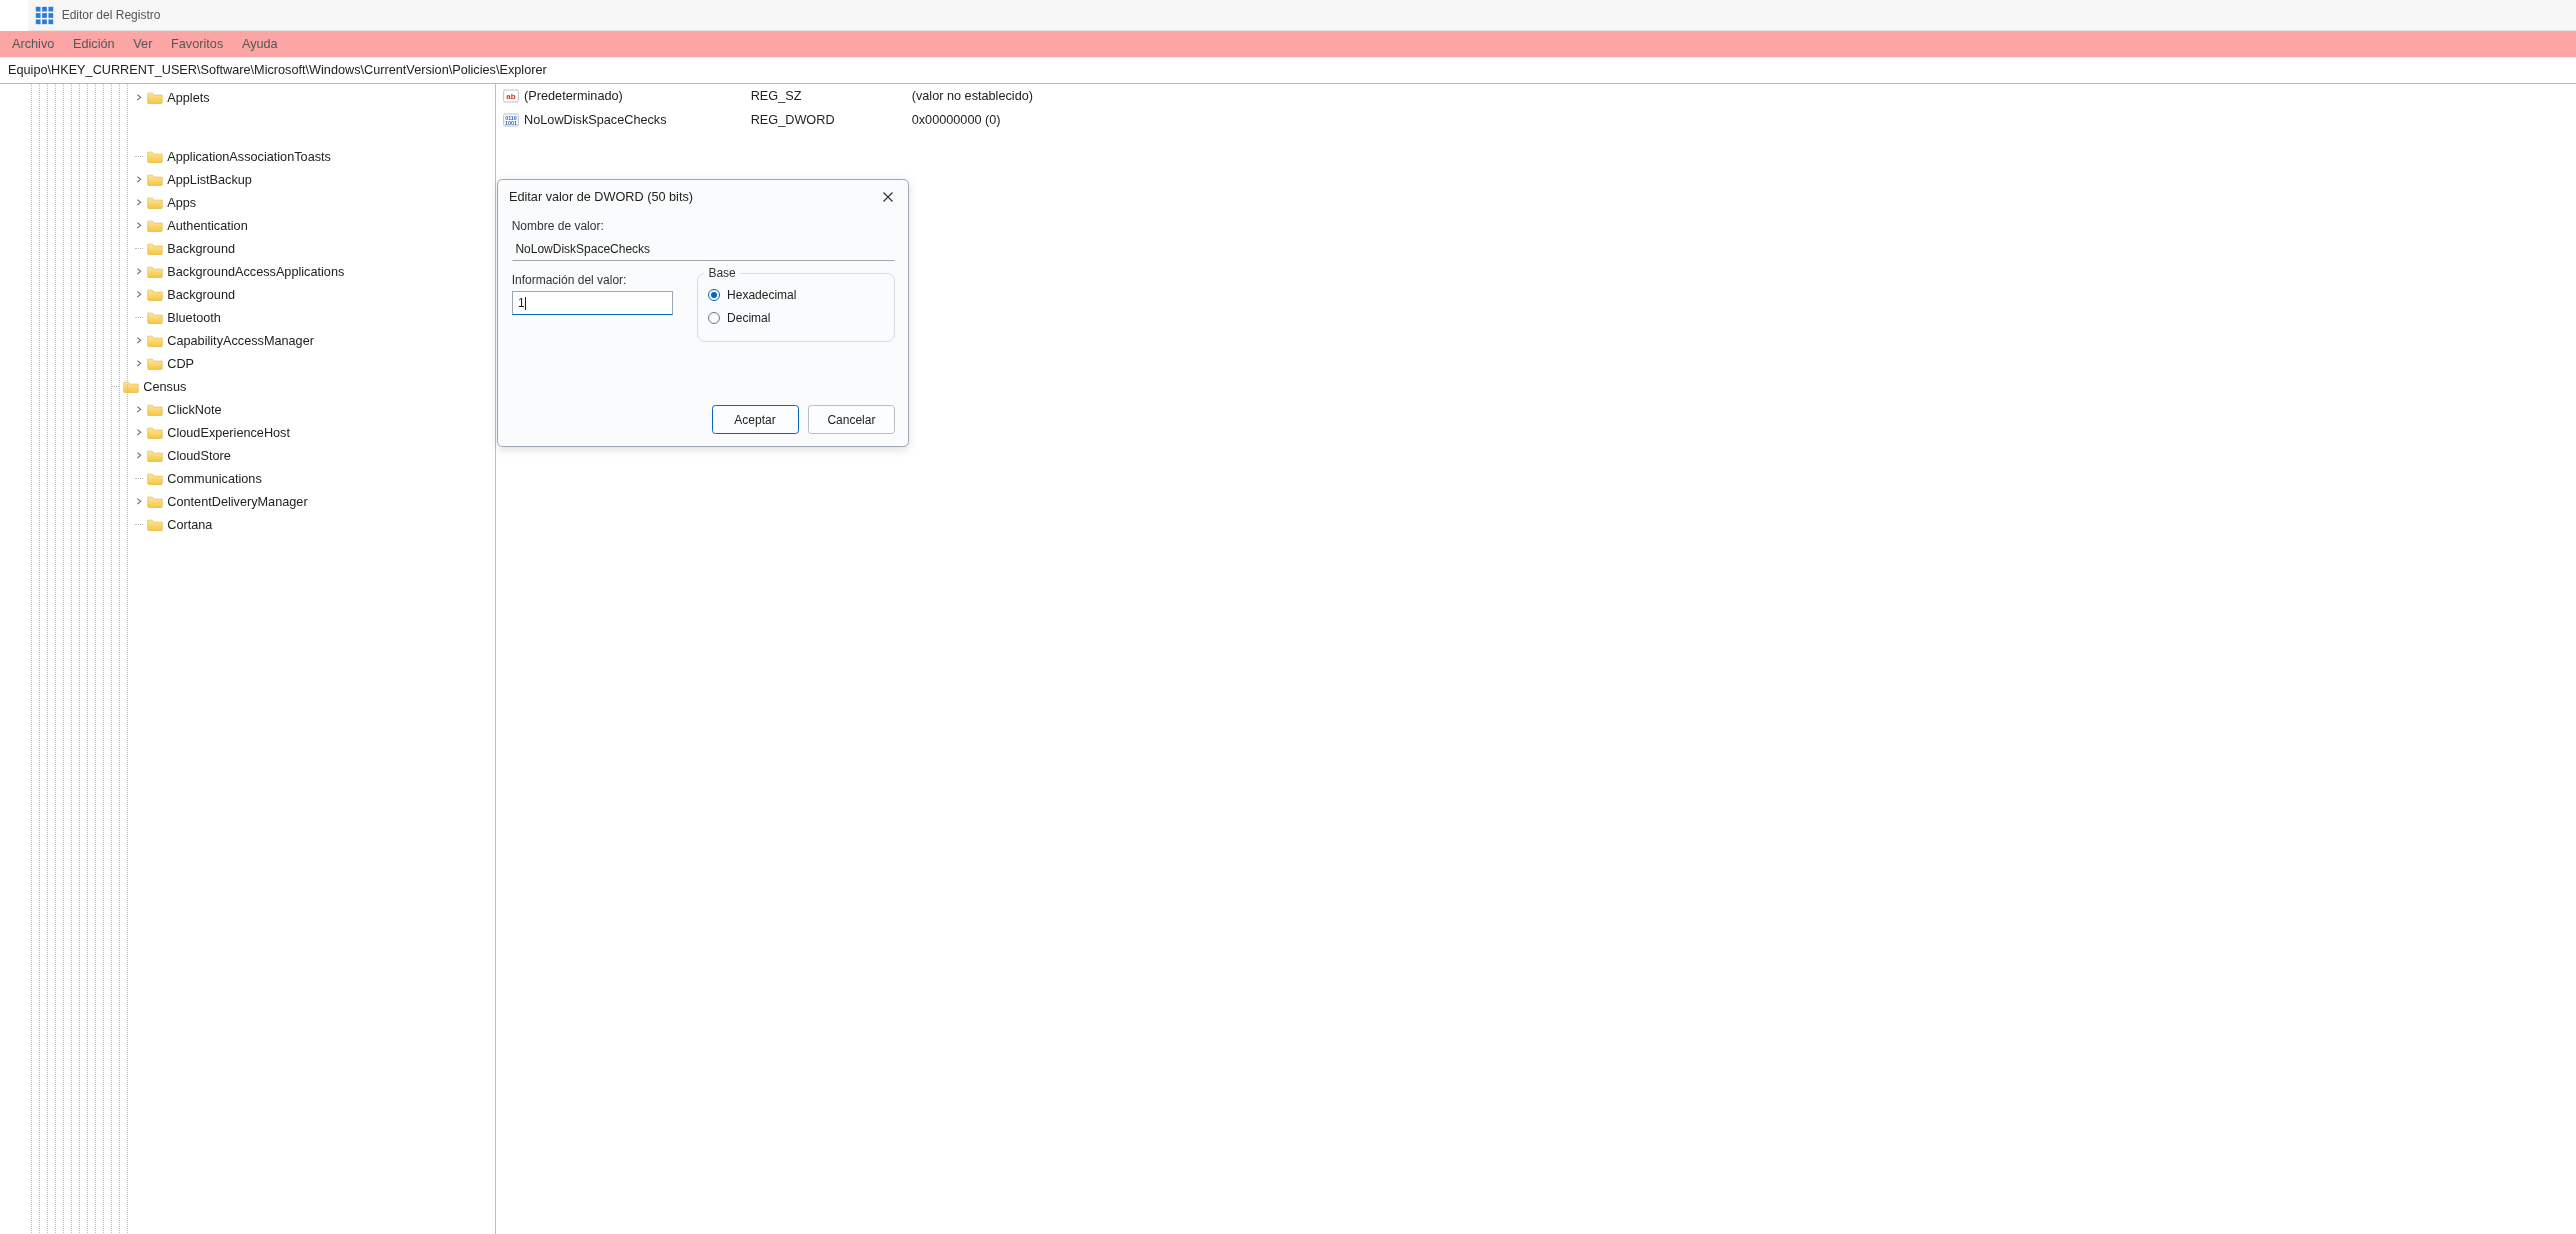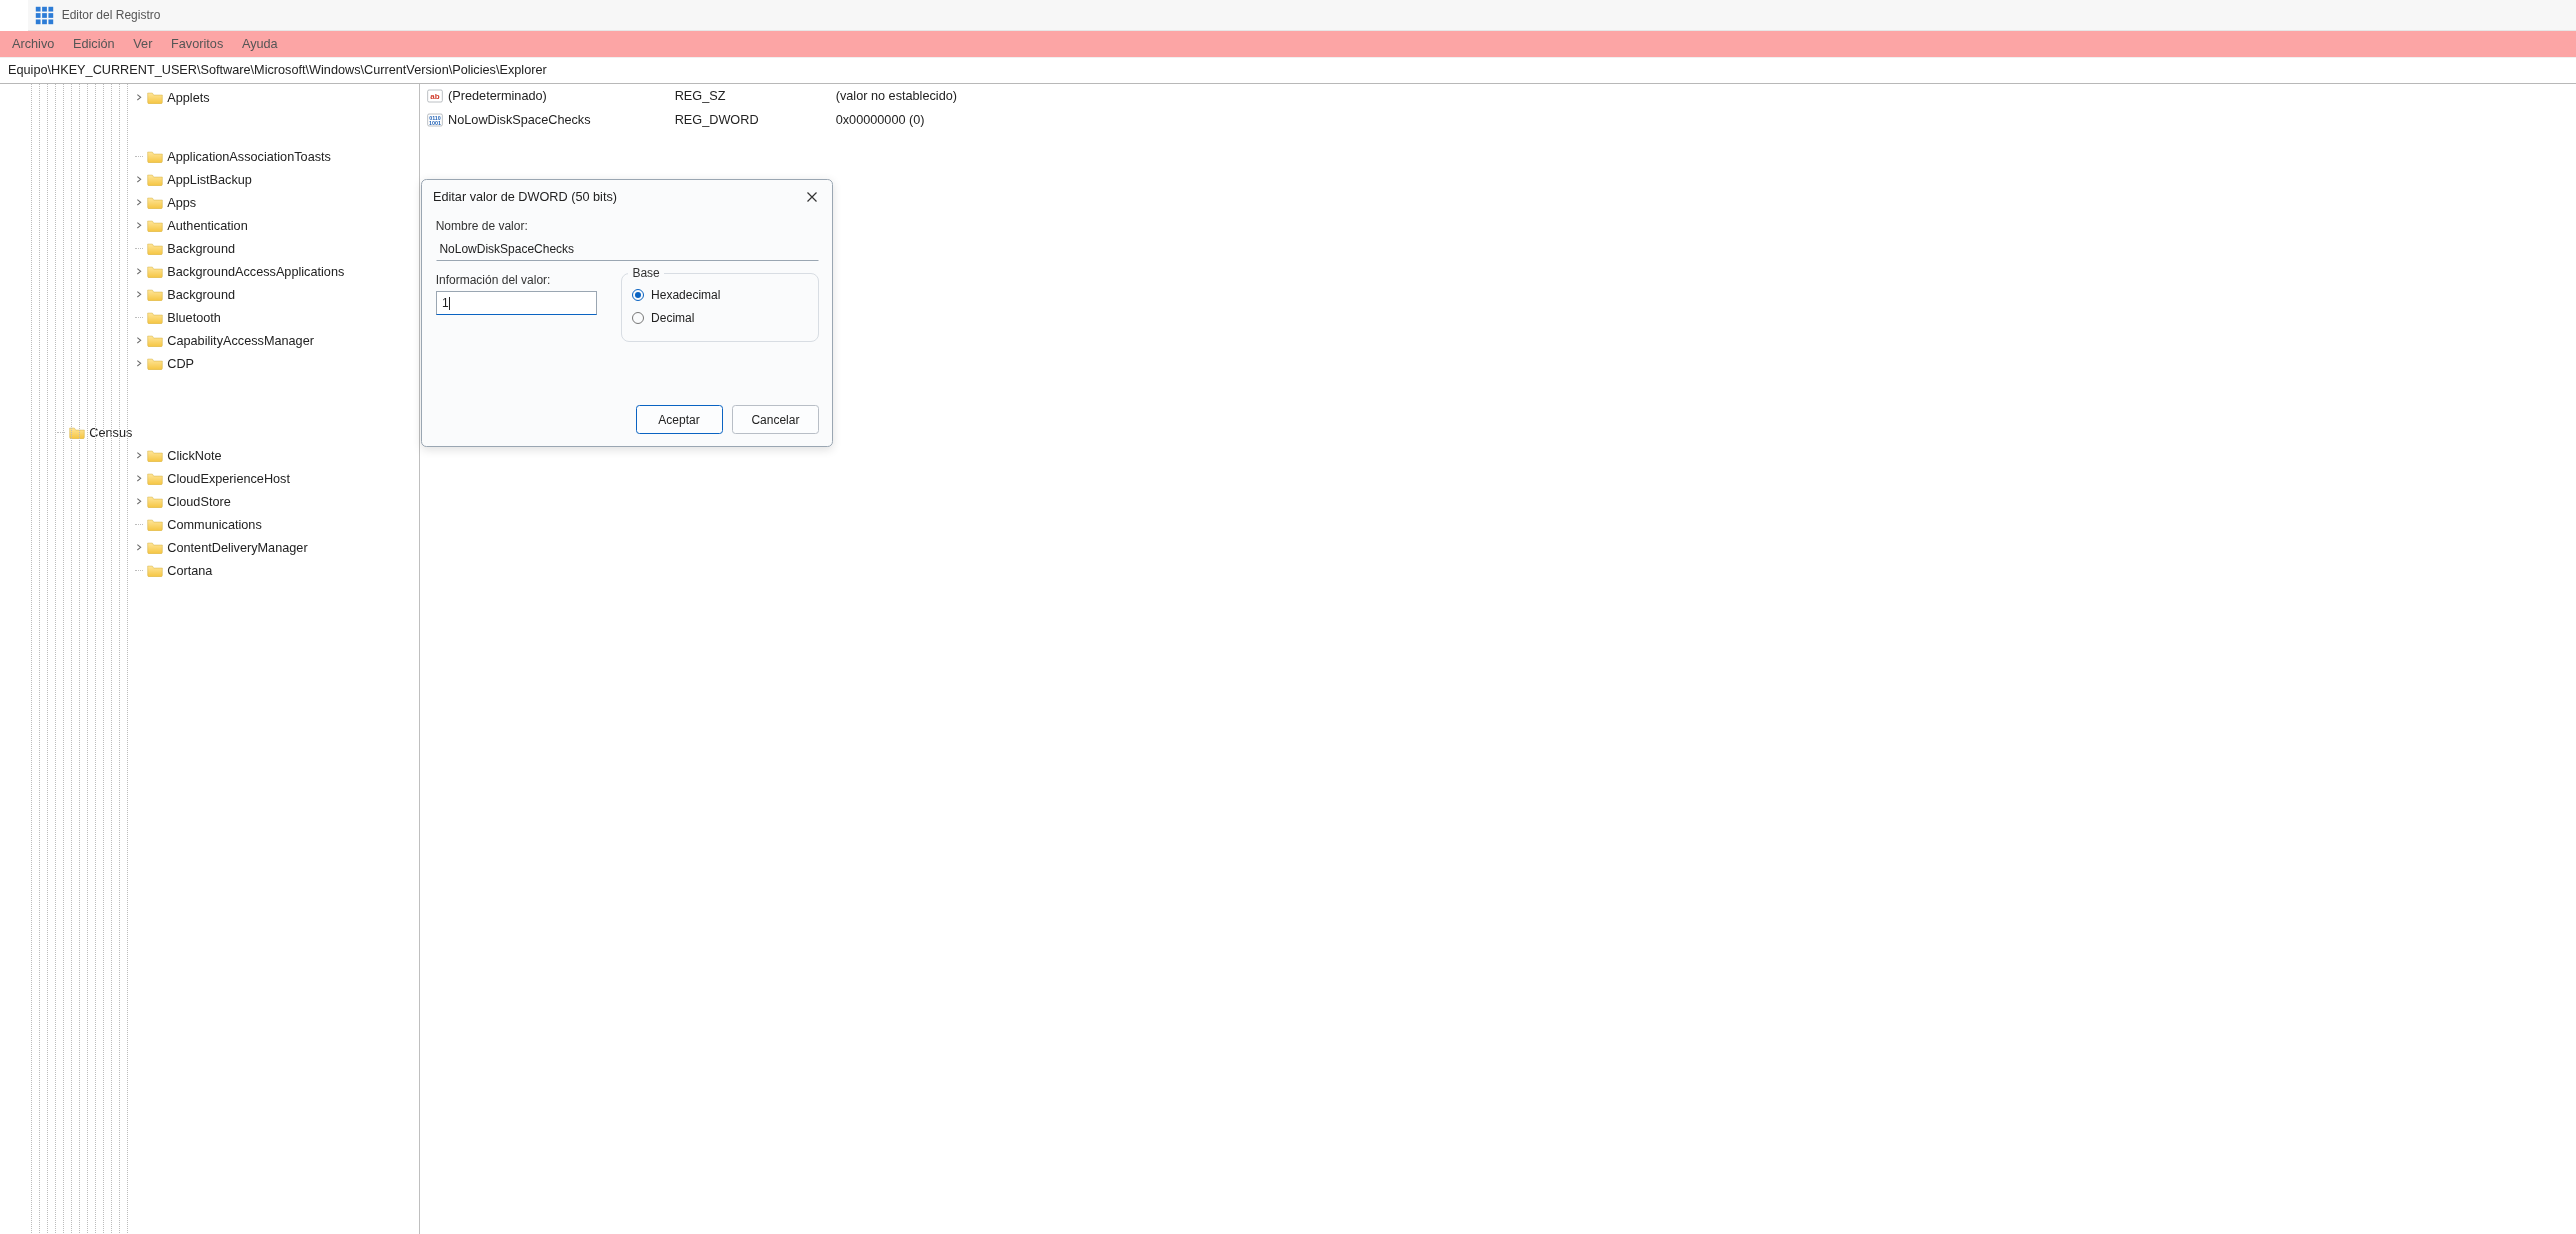--- a/index.html
+++ b/index.html
@@ -13,21 +13,21 @@
 
   
   .menubar { display: flex; align-items: center; height: 27px; padding: 0 4px; gap: 2.7px; border-bottom: 0.7px solid #f0f0f0; background: #fca5a5; }
   .menu-item { padding: 4px 8px; font-size: 12.7px; color: #555; cursor: default; }
 
   
   .addressbar { height: 25.5px; display: flex; align-items: center; padding: 0 8px; font-size: 12.7px; color: #222; border-bottom: 0.7px solid #b8b8b8; background: #fff; }
 
   
   .panes { display: flex; height: calc(100vh - 83px); }
-  .tree-pane { width: 420px; border-right: 0.7px solid #bfbfbf; overflow: hidden; position: relative; padding-top: 2.7px; }
+  .tree-pane { width: 496px; border-right: 0.7px solid #bfbfbf; overflow: hidden; position: relative; padding-top: 2.7px; }
   .list-pane { flex: 1; position: relative; }
 
   
   .tree { padding-left: 0; }
   .tree-row { display: flex; align-items: center; height: 23px; white-space: nowrap; }
   .tree-vlines { position: absolute; left: 0; top: 0; bottom: 0; pointer-events: none; }
   .vline { position: absolute; top: 0; bottom: 0; border-left: 0.7px dotted #bcbcbc; }
   .hline { border-top: 0.7px dotted #bcbcbc; width: 8px; height: 0; }
   .expander { width: 10.7px; height: 10.7px; display: inline-flex; align-items: center; justify-content: center; margin-right: 1.3px; cursor: pointer; }
   .expander svg { width: 6.7px; height: 6.7px; }
@@ -256,21 +256,21 @@
               <path d="M2 1 L7 5 L2 9" fill="none" stroke="#6b6b6b" stroke-width="1.6"></path>
             </svg>
           </span>
           <span class="folder-icon">
             <svg viewBox="0 0 24 20">
               <path d="M1 3h7l2 3h13v11a2 2 0 0 1-2 2H3a2 2 0 0 1-2-2z" fill="url(#fg)" stroke="#caa52c" stroke-width="0.6"></path>
             </svg>
           </span>
           <span class="tree-label">CDP</span>
         </div>
-        <div class="tree-row" style="padding-left: 56px; margin-top: 46px;">
+        <div class="tree-row" style="padding-left: 110px;">
           <span class="expander">
             <span class="hline"></span>
           </span>
           <span class="folder-icon">
             <svg viewBox="0 0 24 20">
               <path d="M1 3h7l2 3h13v11a2 2 0 0 1-2 2H3a2 2 0 0 1-2-2z" fill="url(#fg)" stroke="#caa52c" stroke-width="0.6"></path>
             </svg>
           </span>
           <span class="tree-label">Census</span>
         </div>

